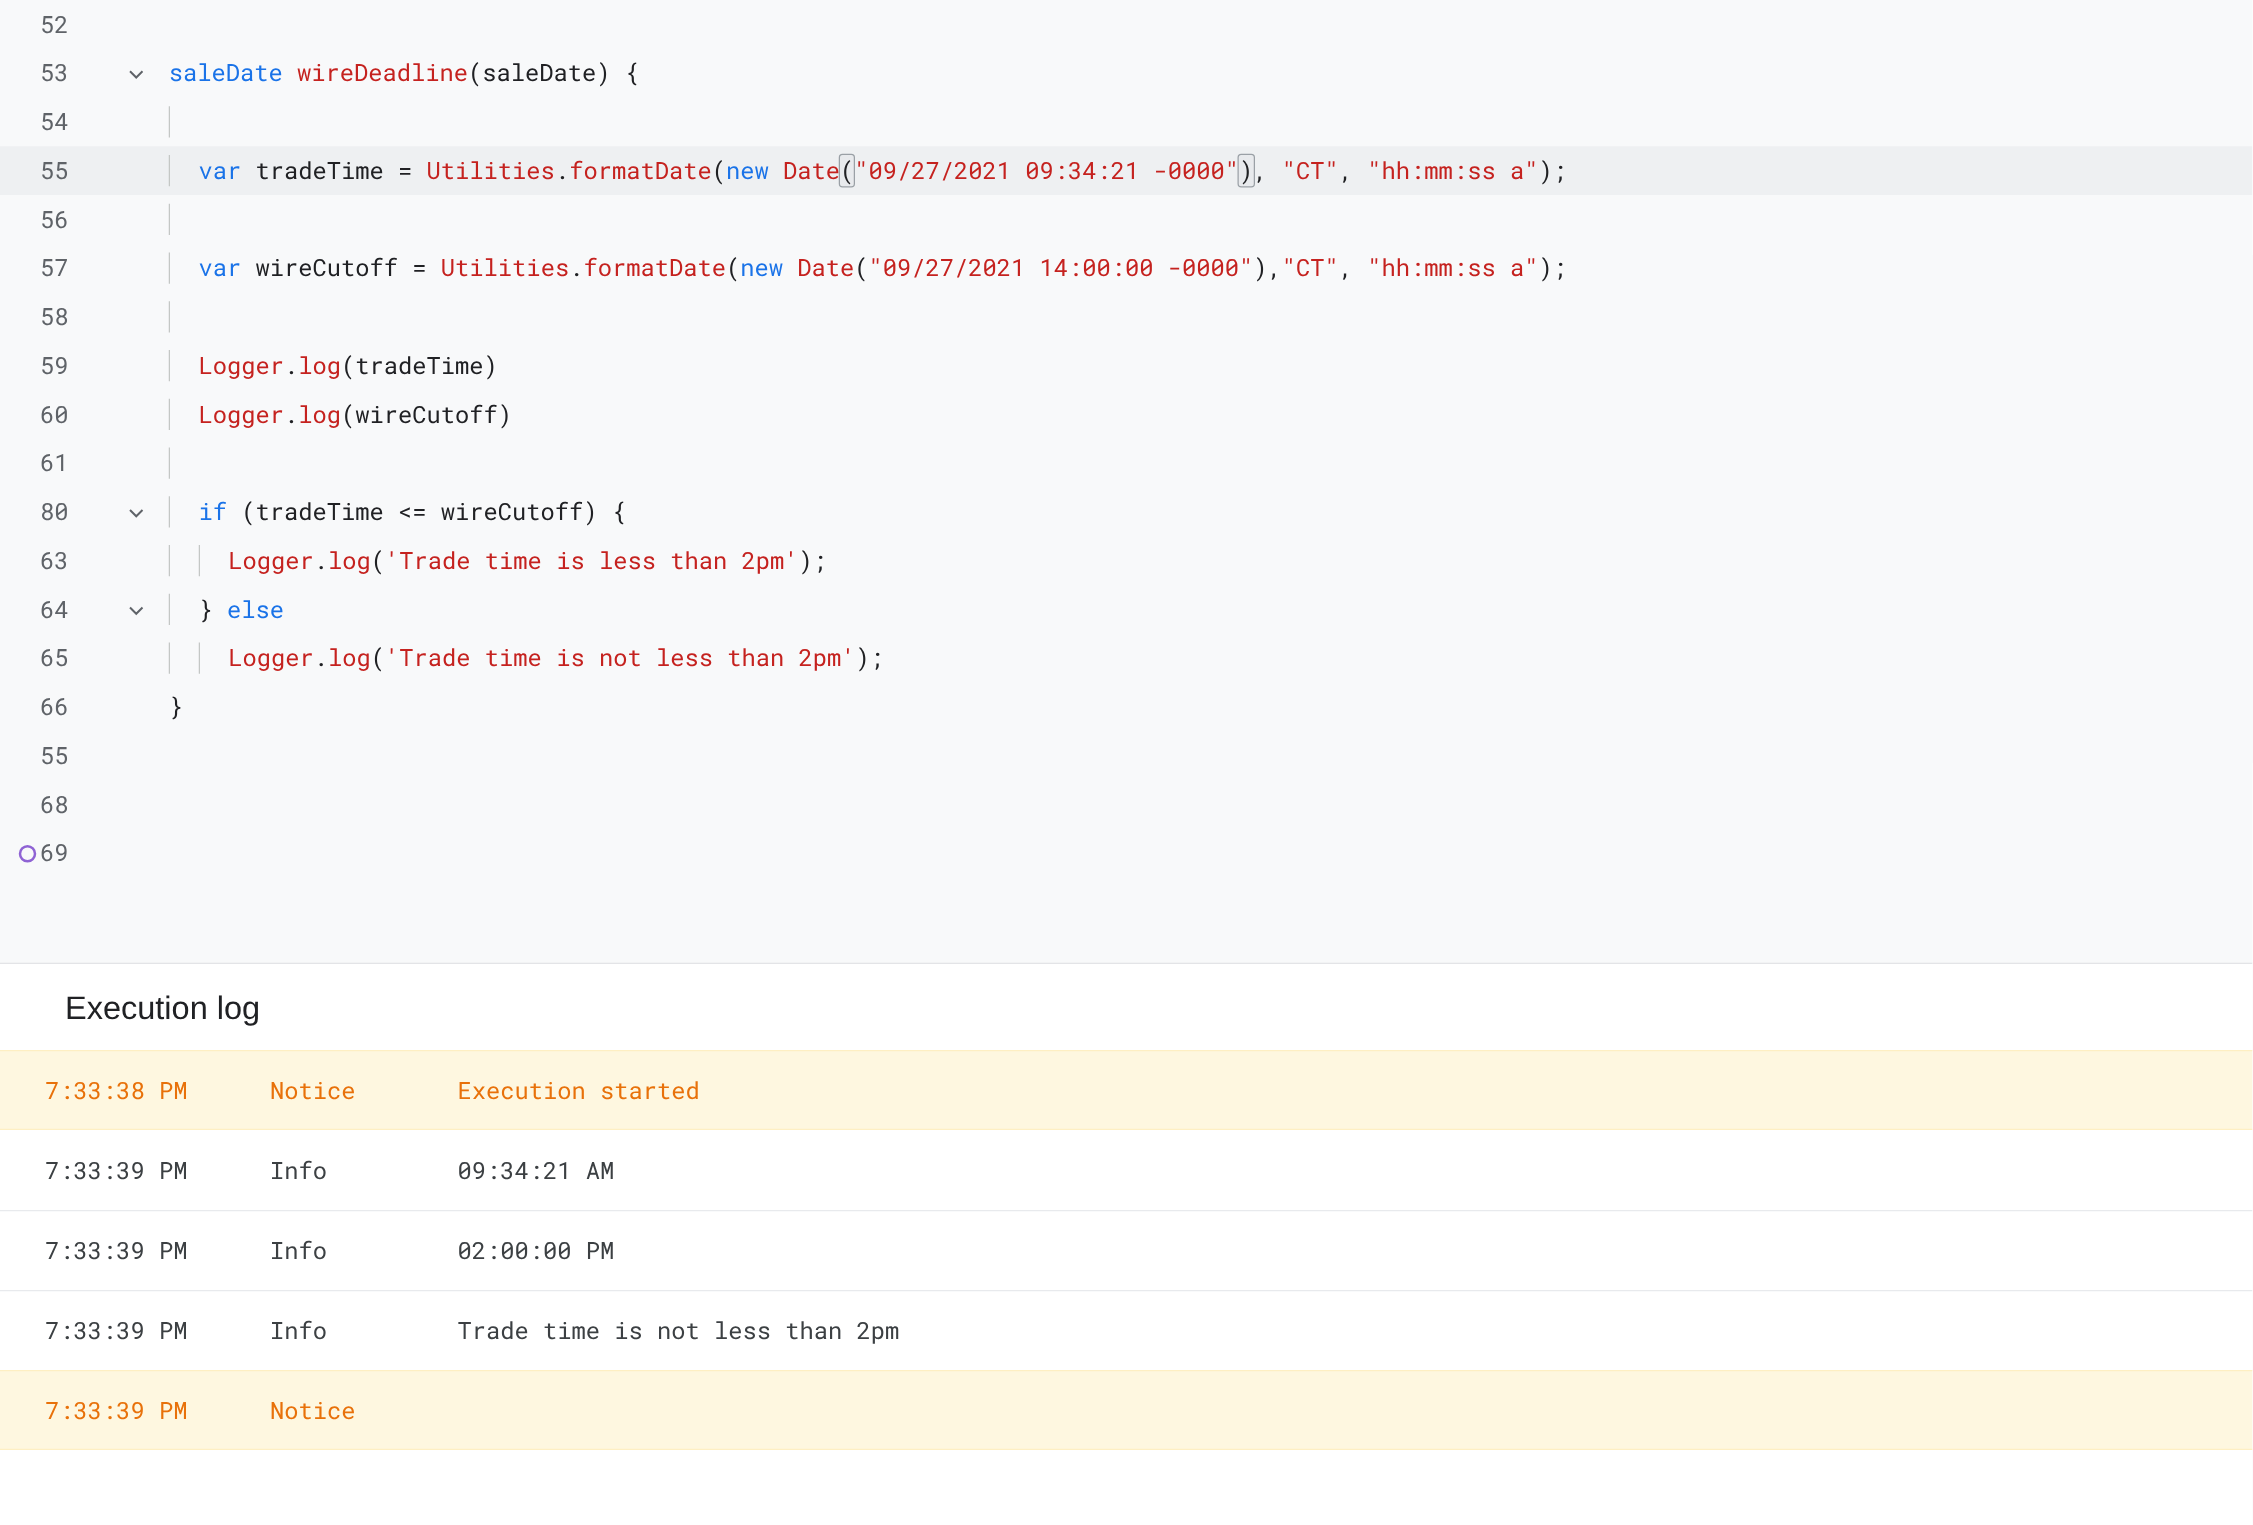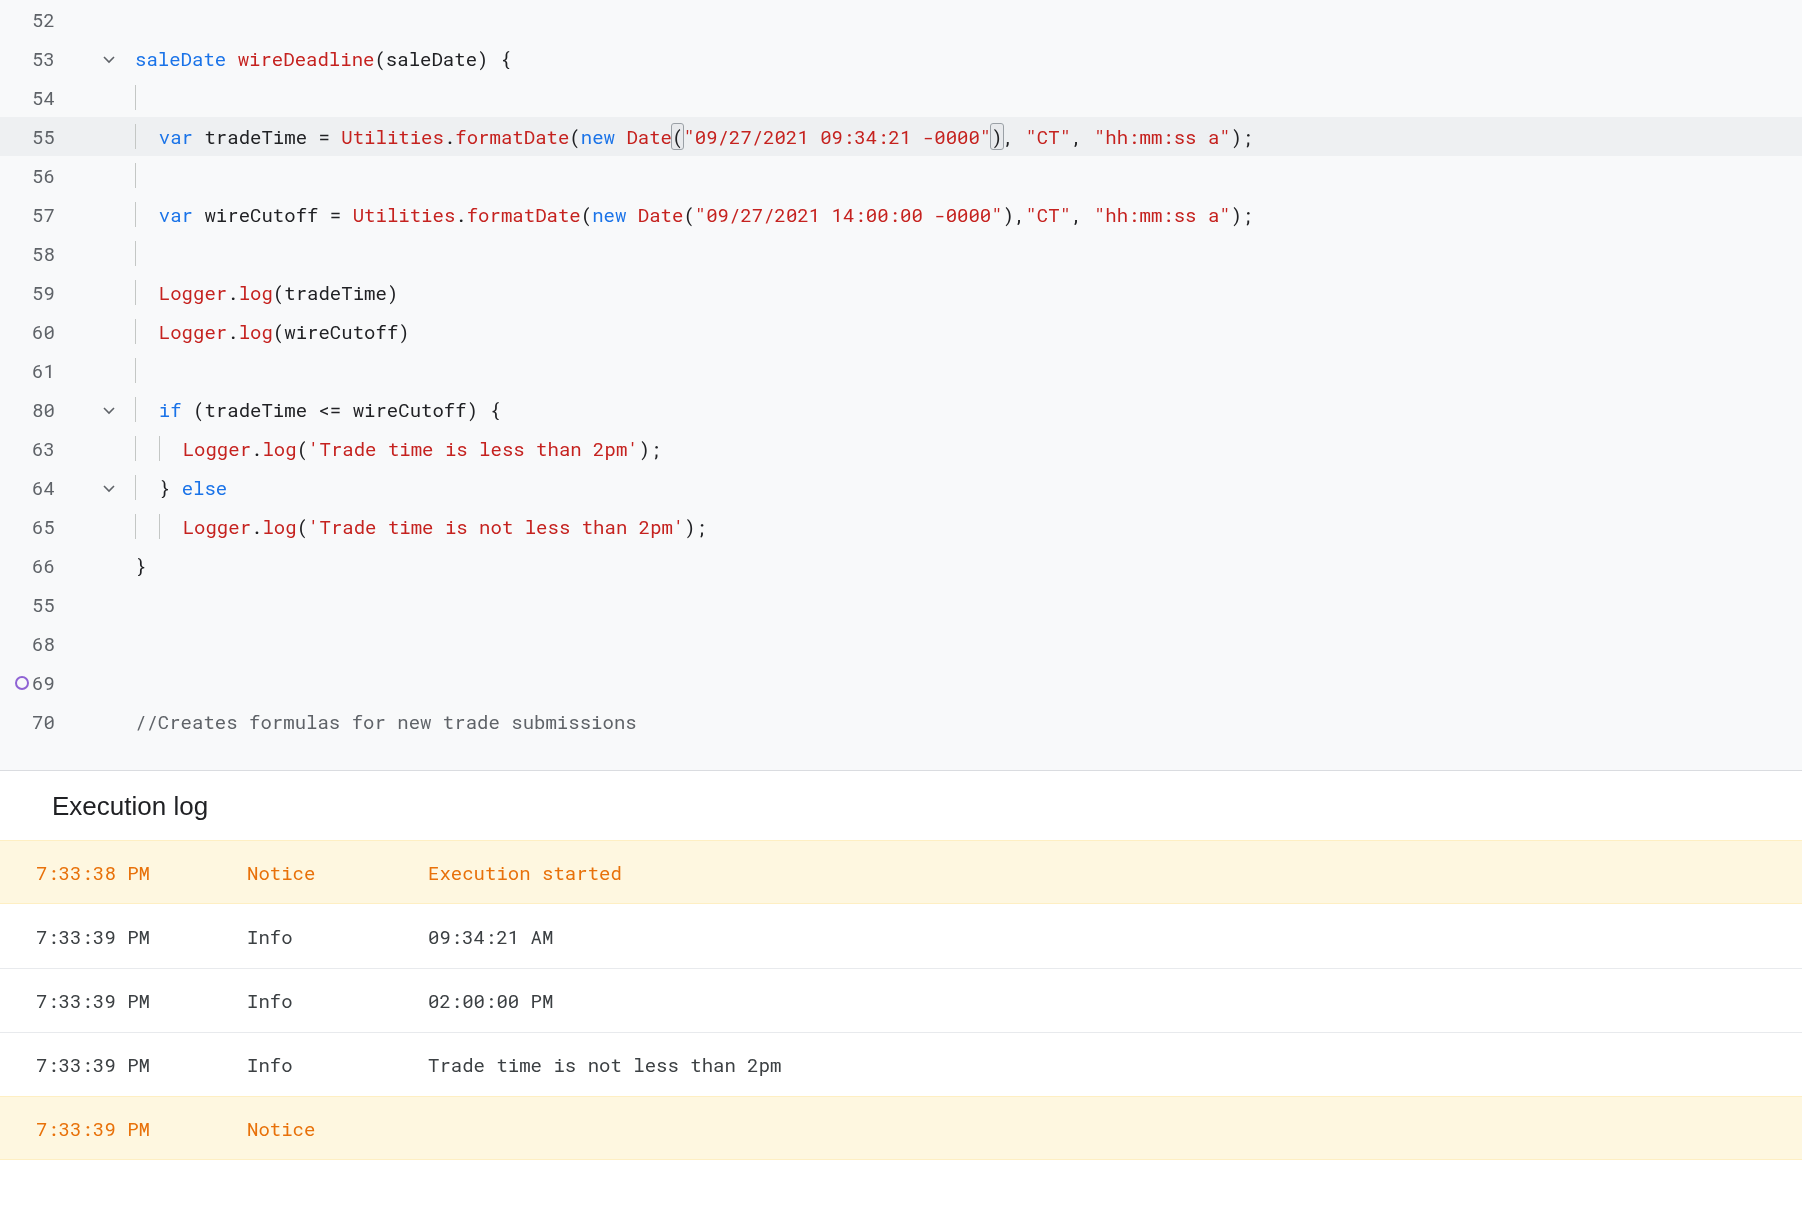--- a/index.html
+++ b/index.html
@@ -92,21 +92,20 @@
   }
   .log-row {
     display: flex;
     align-items: center;
     padding: 0 36px;
     height: 64px;
     border-top: 1px solid #e8eaed;
     font-family: "Roboto Mono", Menlo, Consolas, monospace;
     font-size: 19px;
     color: #3c4043;
-    gap: 31px;
   }
   .log-row.notice {
     background: #fef7e0;
     color: #e8710a;
     border-top: 1px solid #feefc3;
     border-bottom: 1px solid #feefc3;
   }
   .log-row.notice + .log-row { border-top: none; }
   .log-time { width: 180px; }
   .log-level { width: 150px; }
@@ -218,24 +217,20 @@
   </div>
 
   <div class="code-line">
     <div class="breakpoint-gutter">
         <div class="breakpoint-circle"></div>
       </div>
     <div class="gutter">69</div>
     <div class="code-content"></div>
   </div>
 
-  <div class="code-line">
-    <div class="gutter">70</div>
-    <div class="code-content"><span style="color:#5f6368">//Creates formulas for new trade submissions</span></div>
-  </div>
 
 </div>
 
 <div class="log-panel">
   <div class="log-header">Execution log</div>
 
   <div class="log-row notice">
     <div class="log-time">7:33:38 PM</div>
     <div class="log-level">Notice</div>
     <div class="log-msg">Execution started</div>

